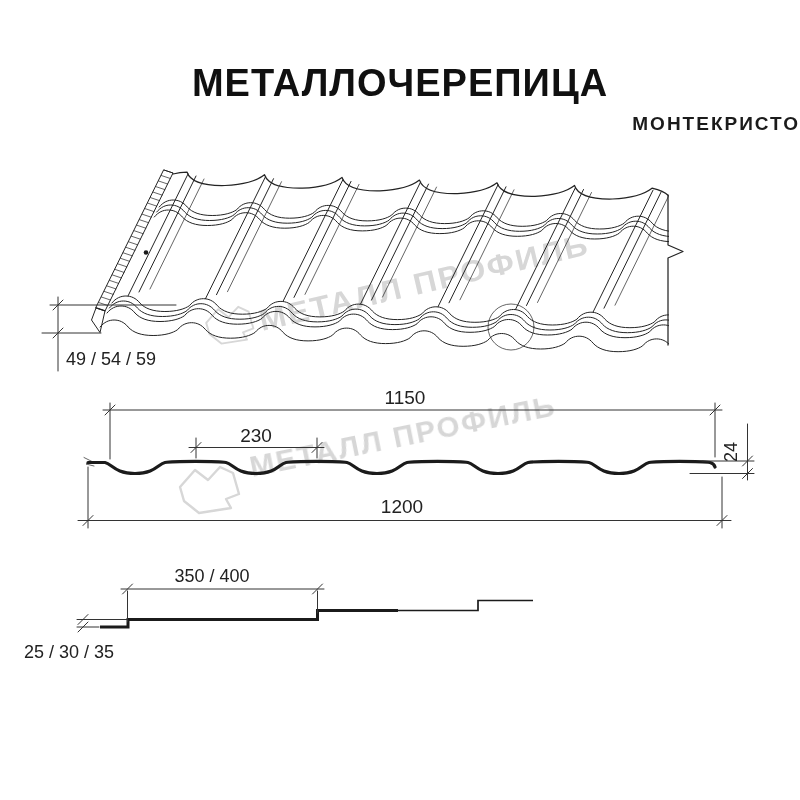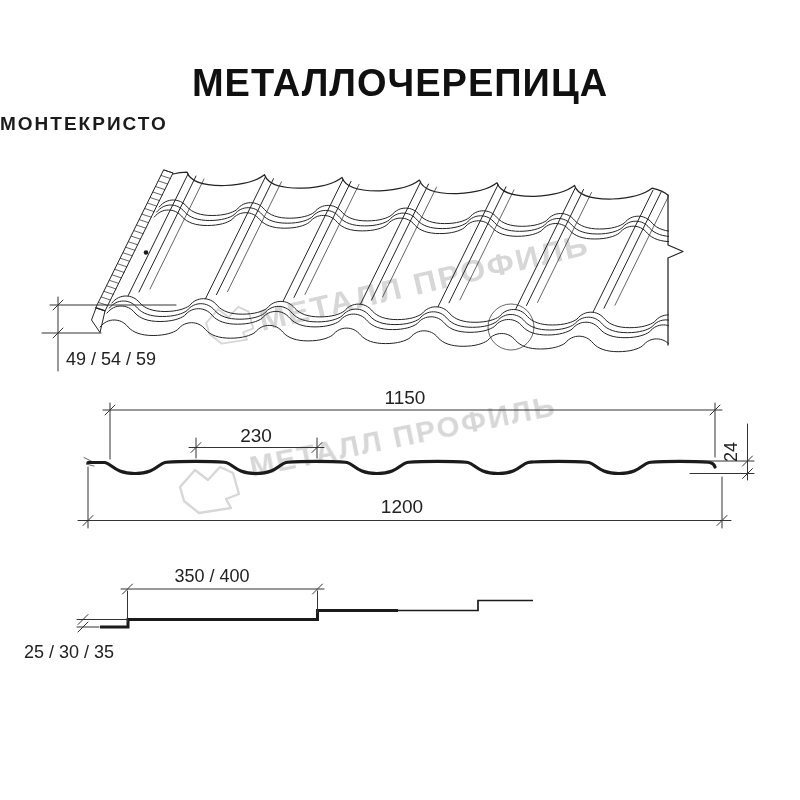--- a/index.html
+++ b/index.html
@@ -1,20 +1,20 @@
 <!DOCTYPE html>
 <html style="--bg: #ffffff; --line: #232323; --dim: #333333; --text: #101010; --wm: #c7c7c7;"><head>
 <meta charset="utf-8">
 <style>
   html,body{margin:0;padding:0;background:#fff;}
   .page{position:relative;width:800px;height:800px;background:var(--bg,#fff);overflow:hidden;
         font-family:"Liberation Sans",sans-serif;}
   .title{position:absolute;left:0;top:62px;width:800px;text-align:center;
          font-size:38px;font-weight:800;letter-spacing:1px;color:var(--text,#101010);}
-  .subtitle{position:absolute;left:0;top:113px;width:800px;text-align:left;
+  .subtitle{position:absolute;left:0;top:113px;width:800px;text-align:right;
          font-size:19px;font-weight:700;letter-spacing:2px;color:#1b1b1b;}
   svg{position:absolute;left:0;top:0;}
   .ln{fill:none;stroke:var(--line,#232323);stroke-width:1;stroke-linecap:round;stroke-linejoin:round;}
   .md{stroke-width:1.25;}
   .thin{stroke-width:.7;}
   .dim{fill:none;stroke:var(--dim,#333);stroke-width:1;stroke-linecap:round;}
   .profile{fill:none;stroke:#1b1b1b;stroke-width:3.2;stroke-linecap:round;stroke-linejoin:round;}
   .thick{fill:none;stroke:#1b1b1b;stroke-width:3;stroke-linejoin:miter;}
   .semithick{fill:none;stroke:#1b1b1b;stroke-width:1.7;}
   .dimtxt{font-family:"Liberation Sans",sans-serif;font-size:18px;fill:#222;}

